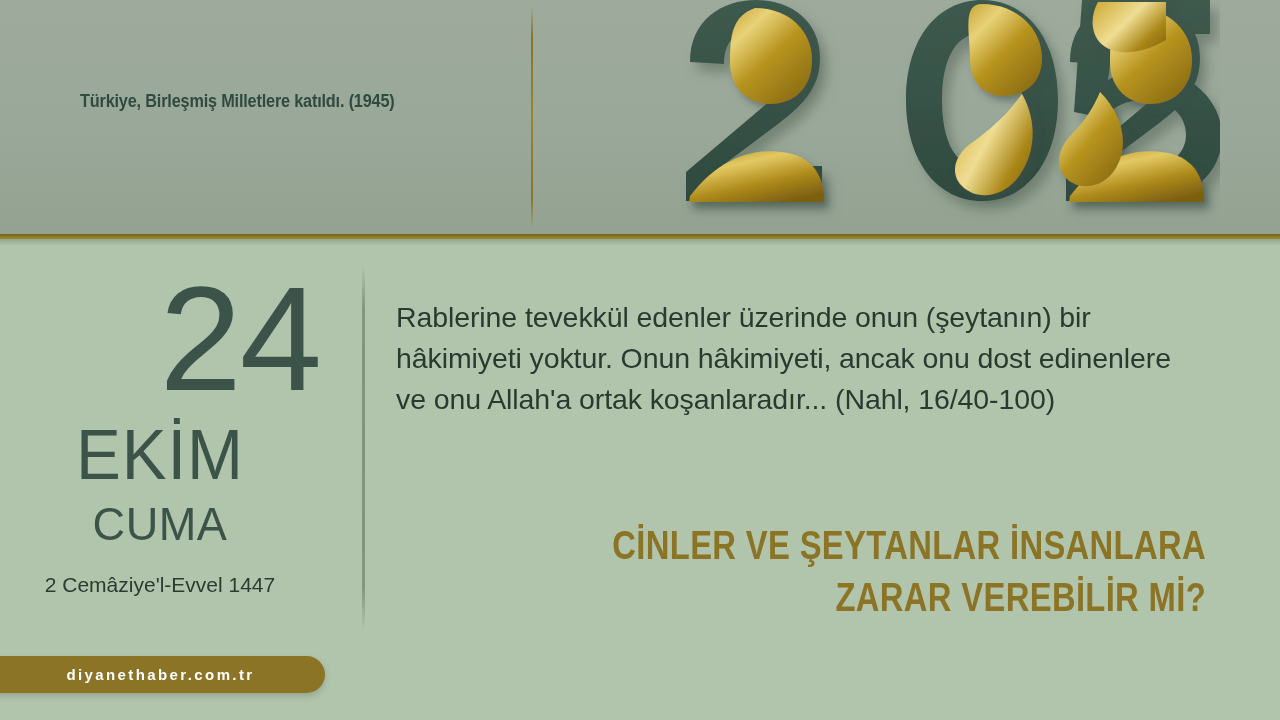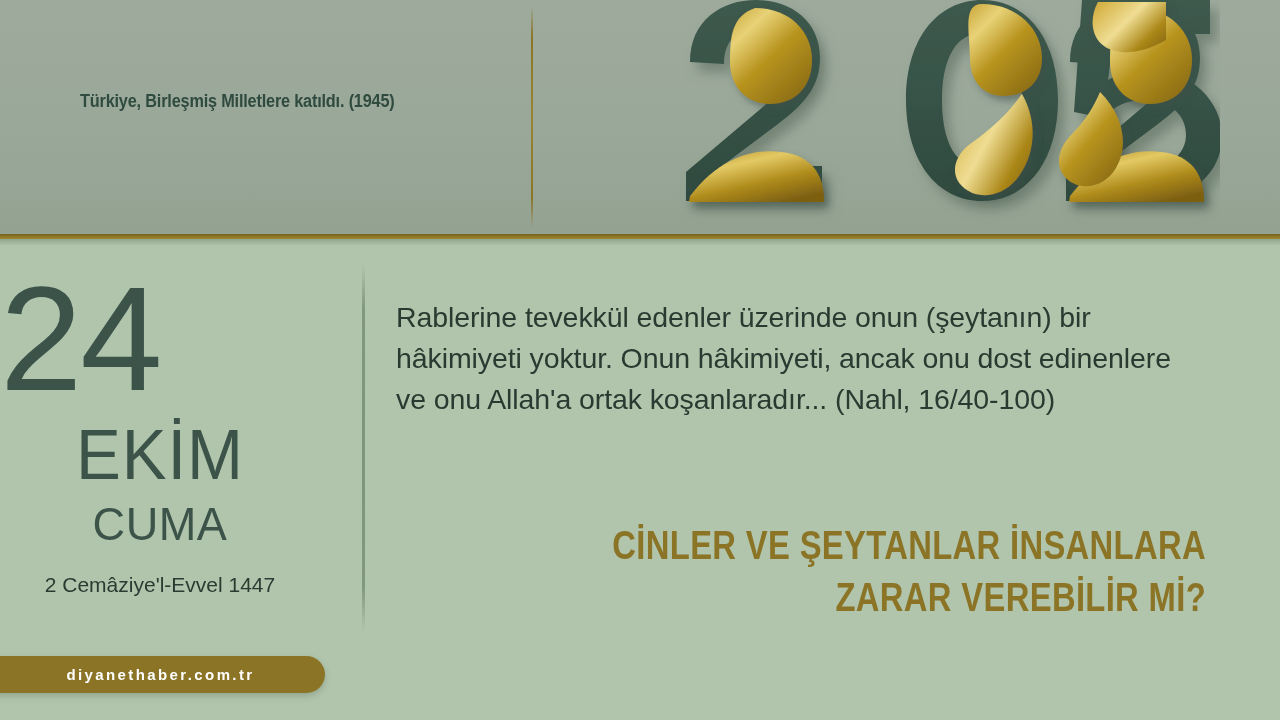--- a/index.html
+++ b/index.html
@@ -96,21 +96,21 @@
     top: 0;
     width: 340px;
     height: 420px;
     text-align: center;
   }
   #day-number {
     position: absolute;
     left: 0;
     top: 26px;
     width: 320px;
-    text-align: left;
+    text-align: right;
     font-size: 148px;
     line-height: 148px;
     font-weight: 300;
     color: #3b5349;
     letter-spacing: -2px;
   }
   #month-name {
     position: absolute;
     left: 0;
     top: 181px;

